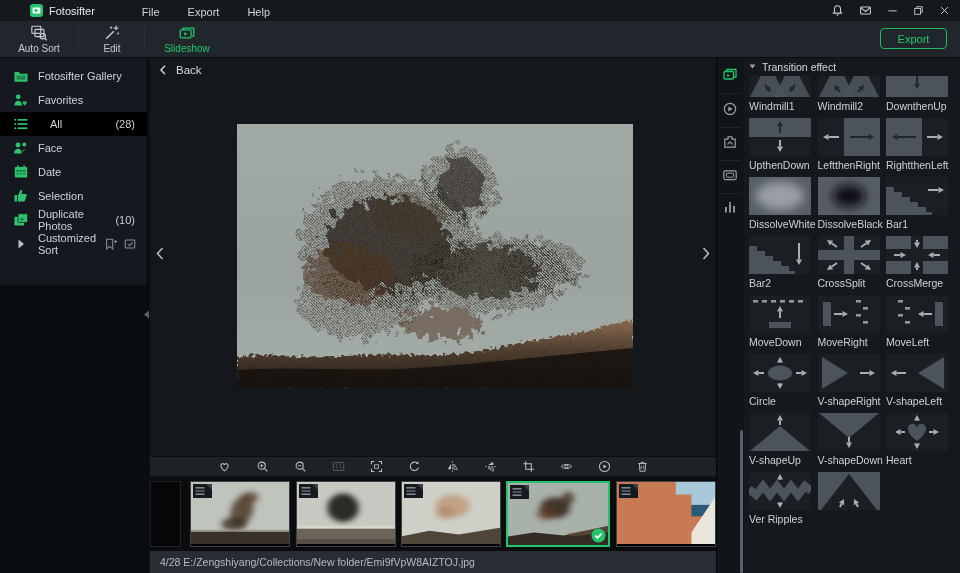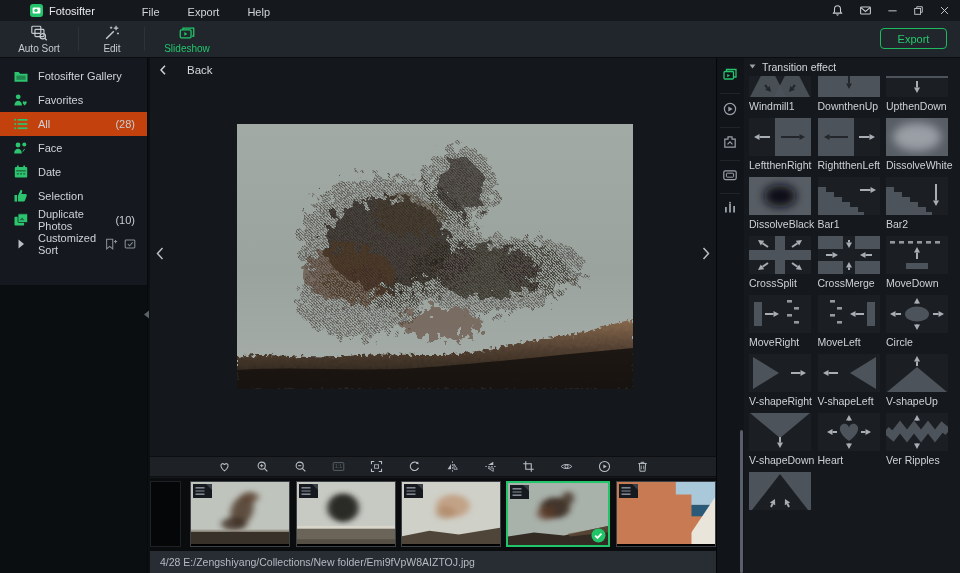--- a/index.html
+++ b/index.html
@@ -25,28 +25,28 @@
   .tool-divider{position:absolute;top:6px;width:1px;height:24px;background:#2c323a;}
   .export-btn{position:absolute;right:13px;top:7px;width:67px;height:21px;background:transparent;
               border:1px solid #1fb95f;border-radius:4px;color:#25c76b;font-size:11px;
               font-family:"Liberation Sans",sans-serif;line-height:19px;text-align:center;}
   
   .sidebar{position:absolute;left:0;top:57px;width:148px;height:516px;background:#15191f;
            border-right:1px solid #070a0d;box-sizing:border-box;}
   .sidebar-lower{position:absolute;left:0;top:228px;right:0;bottom:0;background:#0b0e11;}
   .side-list{position:absolute;left:0;top:7px;width:100%;}
   .side-item{height:24px;display:flex;align-items:center;padding-left:13px;font-size:11px;color:#cfd3d8;}
-  .side-item.selected{background:#c2410c;}
+  .side-item.selected{background:#000000;gap:12px;}
   .side-item .s-icon{width:16px;height:16px;margin-right:9px;color:#2cc46f;flex:0 0 16px;}
   .side-item .s-count{margin-left:auto;margin-right:12px;color:#c9ced4;}
   .side-item .trail{margin-left:auto;margin-right:10px;display:flex;gap:5px;color:#8a9097;}
   .collapse-handle{position:absolute;left:143px;top:310px;color:#5a6168;}
   
   .main{position:absolute;left:150px;top:57px;width:566px;height:516px;background:#14171b;}
-  .back{position:absolute;left:10px;top:7px;display:flex;align-items:center;gap:21px;
+  .back{position:absolute;left:10px;top:7px;display:flex;align-items:center;gap:10px;
         font-size:11.5px;color:#d6dade;}
   .photo{position:absolute;left:87px;top:67px;width:396px;height:265px;}
   .nav-arrow{position:absolute;top:190px;color:#b9bec4;}
   .nav-arrow.left{left:6px;} .nav-arrow.right{left:552px;}
   .viewer-toolbar{position:absolute;left:0;top:399px;width:566px;height:21px;background:#1e2227;
                   border-top:1px solid #0c0e11;border-bottom:1px solid #0c0e11;box-sizing:border-box;
                   display:flex;align-items:center;justify-content:center;gap:25px;}
   .vt-icon{width:13px;height:13px;color:#b9bfc5;}
   .vt-icon.dim{color:#5a6067;}
   .filmstrip{position:absolute;left:0;top:421px;width:566px;height:73px;background:#0a0c0e;}
@@ -586,20 +586,29 @@
               <rect width="62" height="38" fill="#1b1f24"></rect>
               <polygon points="1,38 19,3 37,38" fill="#4d535a" opacity=".9"></polygon>
               <polygon points="61,38 43,3 25,38" fill="#4d535a" opacity=".9"></polygon>
               <line x1="16" y1="26" x2="18.4" y2="28.8" stroke="#23272c" stroke-width="2"></line>
               <polygon points="22,33 16.1,30.8 20.7,26.9" fill="#23272c"></polygon>
               <line x1="46" y1="26" x2="43.6" y2="28.8" stroke="#23272c" stroke-width="2"></line>
               <polygon points="40,33 41.3,26.9 45.9,30.8" fill="#23272c"></polygon>
             </svg></span><div class="fx-label">Windmill1</div></div>
         <div class="fx-cell"><span><svg width="62" height="38" viewBox="0 0 62 38">
               <rect width="62" height="38" fill="#1b1f24"></rect>
+              <polygon points="1,38 19,3 37,38" fill="#4d535a" opacity=".9"></polygon>
+              <polygon points="61,38 43,3 25,38" fill="#4d535a" opacity=".9"></polygon>
+              <line x1="22" y1="33" x2="19.6" y2="30.2" stroke="#23272c" stroke-width="2"></line>
+              <polygon points="16,26 21.9,28.2 17.3,32.1" fill="#23272c"></polygon>
+              <line x1="40" y1="33" x2="42.4" y2="30.2" stroke="#23272c" stroke-width="2"></line>
+              <polygon points="46,26 44.7,32.1 40.1,28.2" fill="#23272c"></polygon>
+            </svg></span><div class="fx-label">Windmill2</div></div>
+        <div class="fx-cell"><span><svg width="62" height="38" viewBox="0 0 62 38">
+              <rect width="62" height="38" fill="#1b1f24"></rect>
               <rect width="62" height="38" fill="#4d535a"></rect>
               <line x1="31" y1="8" x2="31.0" y2="24.5" stroke="#23272c" stroke-width="2"></line>
               <polygon points="31,30 28.0,24.5 34.0,24.5" fill="#23272c"></polygon>
             </svg></span><div class="fx-label">DownthenUp</div></div>
         <div class="fx-cell"><span><svg width="62" height="38" viewBox="0 0 62 38">
               <rect width="62" height="38" fill="#1b1f24"></rect>
               <rect width="62" height="19" fill="#4d535a"></rect>
               <line x1="31" y1="15" x2="31.0" y2="8.5" stroke="#23272c" stroke-width="2"></line>
               <polygon points="31,3 34.0,8.5 28.0,8.5" fill="#23272c"></polygon>
               <line x1="31" y1="22" x2="31.0" y2="28.5" stroke="#a9aeb4" stroke-width="2"></line>

